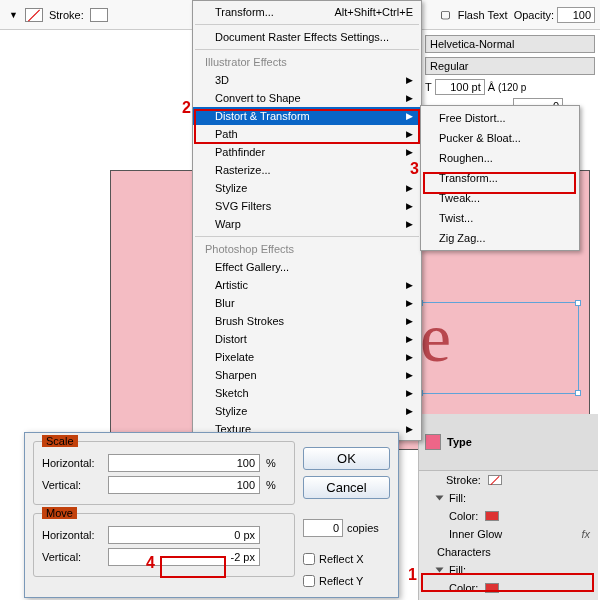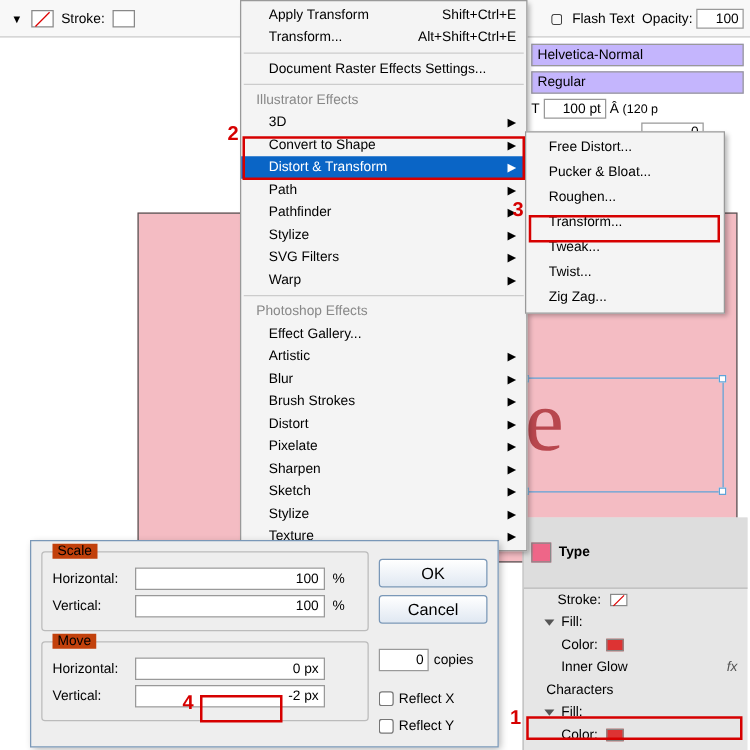--- a/index.html
+++ b/index.html
@@ -13,21 +13,21 @@
   .menu-item { display: flex; align-items: center; justify-content: space-between; padding: 3px 8px 3px 22px; font-size: 11px; }
   .menu-sep { border-top: 1px solid #ccc; margin: 3px 2px; }
   .menu-header { color: #888; padding: 3px 8px 3px 12px; font-size: 11px; }
   .menu-item.selected { background: #0a65c6; color: #fff; }
   .menu-item .arrow { font-size: 9px; }
   .redbox { position: absolute; border: 2.5px solid #d60000; z-index: 40; pointer-events: none; }
   .callout-num { position: absolute; color: #d60000; font-weight: bold; font-size: 16px; z-index: 45; }
   .submenu { position: absolute; left: 420px; top: 105px; width: 160px; background: #f4f4f4; border: 1px solid #999; box-shadow: 2px 2px 4px rgba(0,0,0,.3); z-index: 25; padding: 2px 0; }
   .submenu .menu-item { padding: 4px 10px 4px 18px; }
   .right-panel-top { position: absolute; right: 5px; top: 35px; width: 170px; z-index: 5; }
-  .rp-field { background: #c4b5fd; border: 1px solid #999; font-size: 11px; padding: 2px 4px; margin-bottom: 4px; display: block; width: 100%; }
+  .rp-field { background: #e5e5e5; border: 1px solid #999; font-size: 11px; padding: 2px 4px; margin-bottom: 4px; display: block; width: 100%; }
   .rp-row { display: flex; align-items: center; gap: 3px; margin-bottom: 3px; }
   .rp-num { width: 50px; border: 1px solid #999; padding: 1px 3px; font-size: 11px; text-align: right; background: #fff; }
   .e-letter { position: absolute; left: 420px; top: 298px; font-family: serif; font-size: 70px; color: #b8474e; z-index: 1; }
   .e-selection { position: absolute; left: 419px; top: 302px; width: 160px; height: 92px; border: 1px solid #5fa3d8; z-index: 2; }
   .e-selection .h { position: absolute; width: 6px; height: 6px; background: #fff; border: 1px solid #5fa3d8; }
   .tl{left:-3px;top:-3px}.tr{right:-3px;top:-3px}.bl{left:-3px;bottom:-3px}.br{right:-3px;bottom:-3px}
   .dialog { position: absolute; left: 24px; top: 432px; width: 375px; background: #eee; border: 1px solid #7a98b8; box-shadow: 2px 2px 6px rgba(0,0,0,.3); z-index: 30; }
   .dialog-title { background: linear-gradient(#fff,#dbe6f4); border-bottom: 1px solid #aac; padding: 4px 8px; font-size: 11px; font-weight: bold; color: #2a3a5a; }
   .dialog-body { padding: 8px; display: flex; gap: 8px; }
   .dialog-left { flex: 1; }
@@ -70,24 +70,20 @@
   <span class="tb-swatch"></span>
   <div style="flex:1"></div>
   <span style="margin:0 4px;">▢</span>
   <span class="tb-label">Flash Text</span>
   <span class="tb-label">Opacity:</span>
   <input class="rp-num" style="width: 38px;" value="100">
 </div>
 
 <div class="menu-panel">
   <div class="menu-item hoverable">
-    <span>Apply Transform</span>
-    <span>Shift+Ctrl+E</span>
-  </div>
-  <div class="menu-item hoverable">
     <span>Transform...</span>
     <span>Alt+Shift+Ctrl+E</span>
   </div>
   <div class="menu-sep"></div>
   <div class="menu-item hoverable">
     <span>Document Raster Effects Settings...</span>
   </div>
   <div class="menu-sep"></div>
   <div class="menu-header">Illustrator Effects</div>
   <div class="menu-item hoverable">
@@ -102,20 +98,23 @@
       <span>Distort &amp; Transform</span>
       <span class="arrow">▶</span>
     </div>
   <div class="menu-item hoverable">
       <span>Path</span>
       <span class="arrow">▶</span>
     </div>
   <div class="menu-item hoverable">
       <span>Pathfinder</span>
       <span class="arrow">▶</span>
+    </div>
+  <div class="menu-item hoverable">
+      <span>Rasterize...</span>
     </div>
   <div class="menu-item hoverable">
       <span>Stylize</span>
       <span class="arrow">▶</span>
     </div>
   <div class="menu-item hoverable">
       <span>SVG Filters</span>
       <span class="arrow">▶</span>
     </div>
   <div class="menu-item hoverable">

